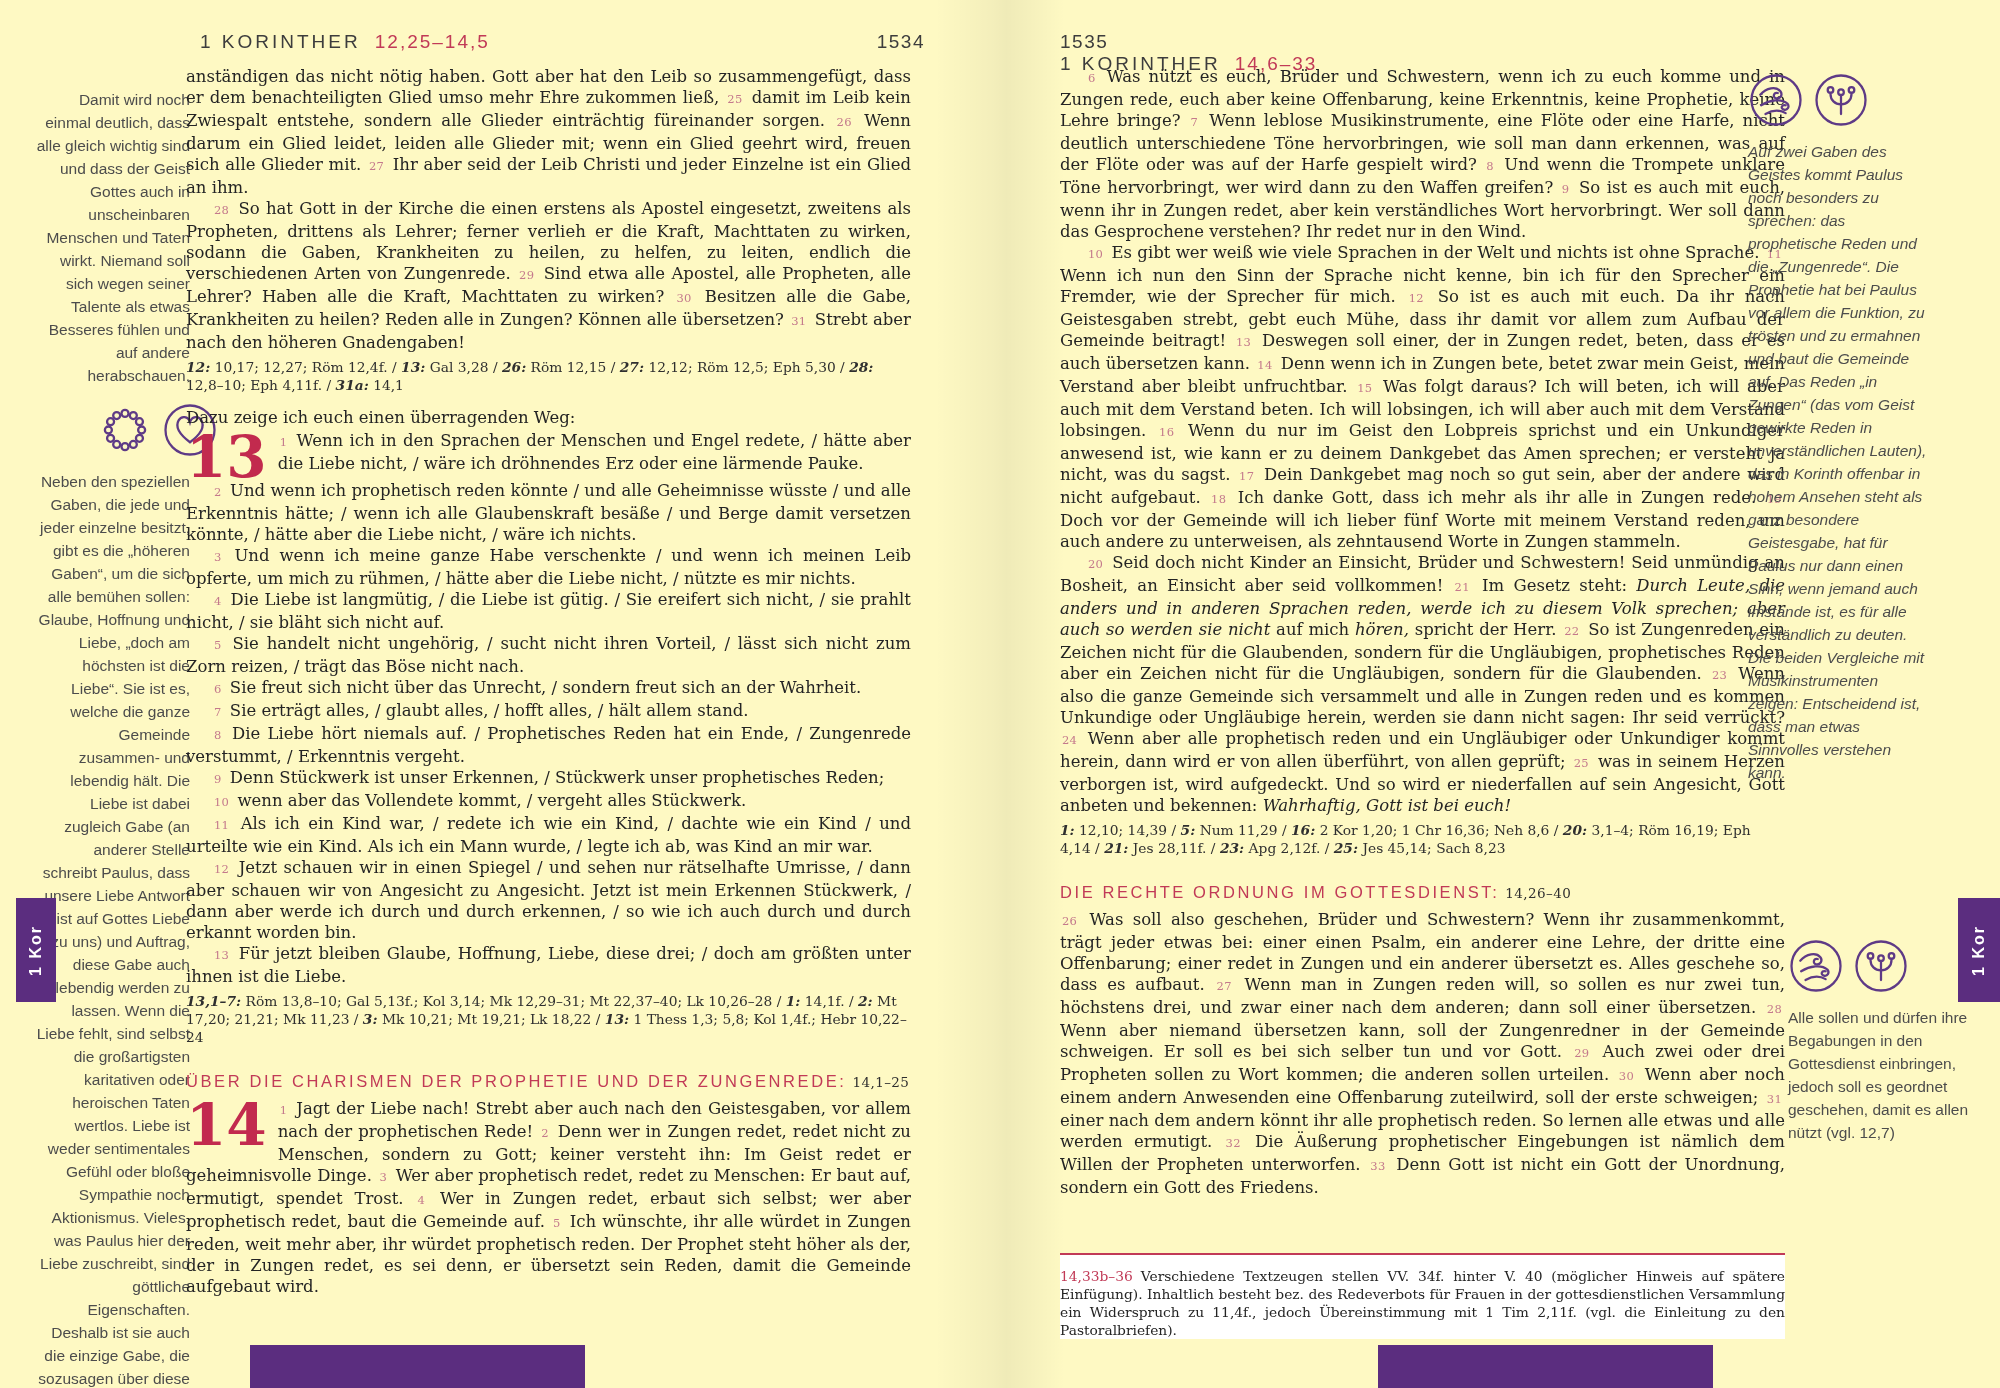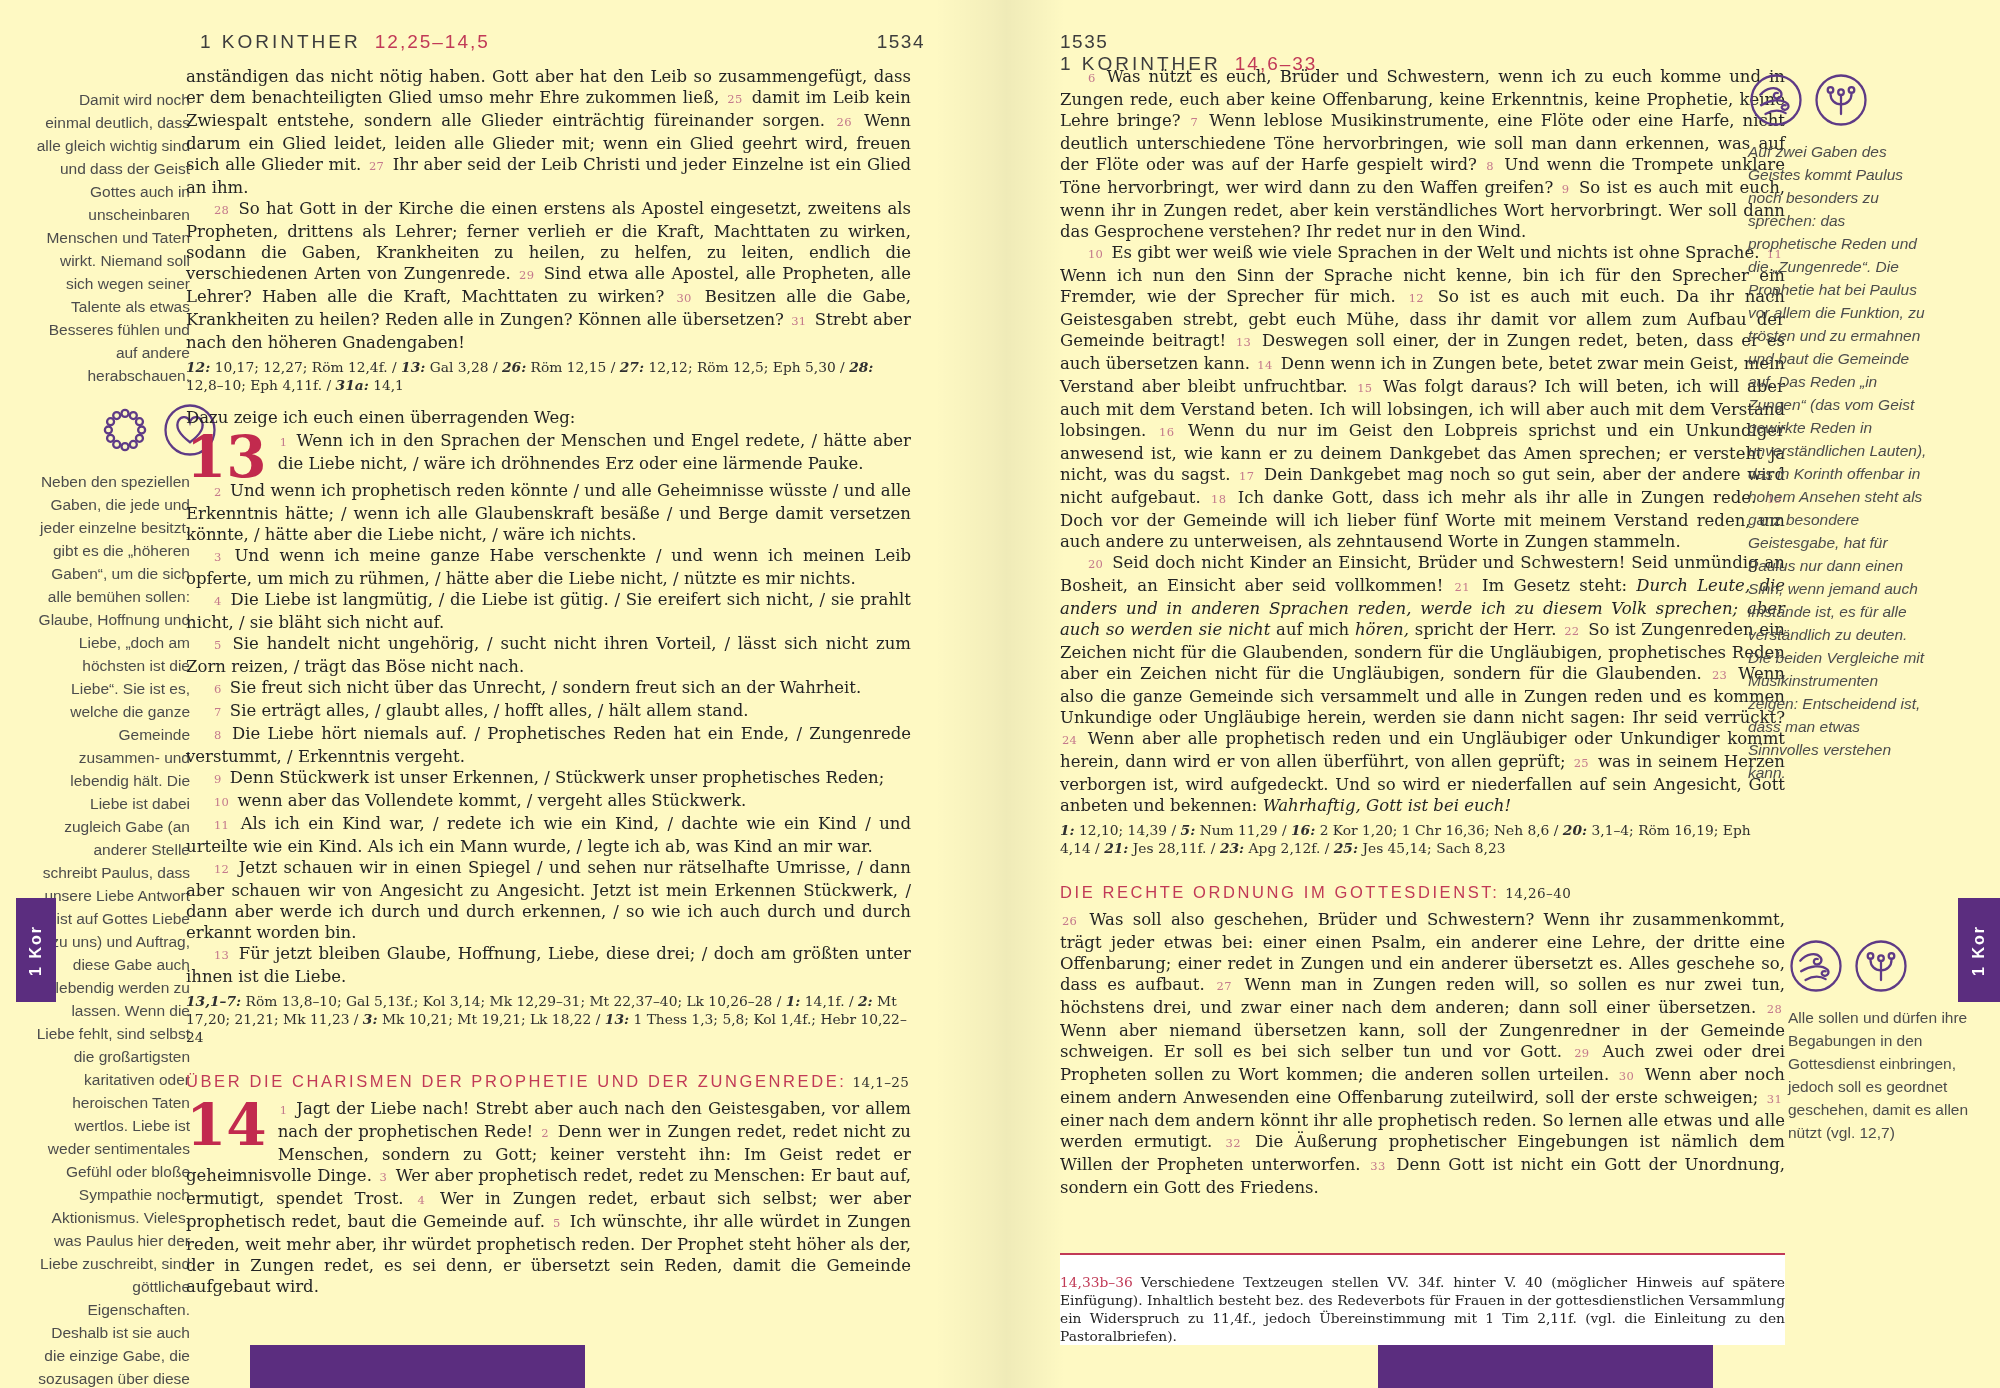--- a/index.html
+++ b/index.html
@@ -35,21 +35,21 @@
   .section .secref{font-family:"DejaVu Serif",serif;font-weight:normal;font-size:13.5px;
     letter-spacing:0.4px;color:#2f2f2f;margin-left:6px;}
   .chap{margin-top:2px;}
   .chap::after{content:"";display:block;clear:both;}
   .chapnum{float:left;font-size:58px;line-height:46px;font-weight:bold;color:var(--chapred);
     margin:4px 11px 0 0;font-family:"DejaVu Serif",serif;}
   .intro{text-indent:0;}
   em{font-style:italic;}
   
   .bottom-note{position:absolute;left:1060px;top:1253px;width:725px;background:#fff;
-    border-top:2px solid var(--red);padding-top:18px;font-size:13.8px;line-height:18px;text-align:justify;}
+    border-top:2px solid var(--red);padding-top:12px;font-size:13.8px;line-height:18px;text-align:justify;}
   .bottom-note .bn-ref{color:var(--red);margin-right:8px;}
   
   .margin-note{position:absolute;font-family:"Liberation Sans",sans-serif;
     font-size:15.5px;line-height:23px;color:var(--margin-ink);}
   .margin-note.ra{text-align:right;}
   .micons{display:flex;gap:9px;margin-bottom:12px;}
   .micons.align-right{justify-content:flex-end;margin-right:-28px;}
   .micon svg{width:56px;height:56px;display:block;stroke:var(--iconpurple);fill:none;stroke-width:2.6;stroke-linecap:round;}
   
   .tab{position:absolute;background:var(--purple);color:#fff;display:flex;align-items:center;justify-content:center;}

